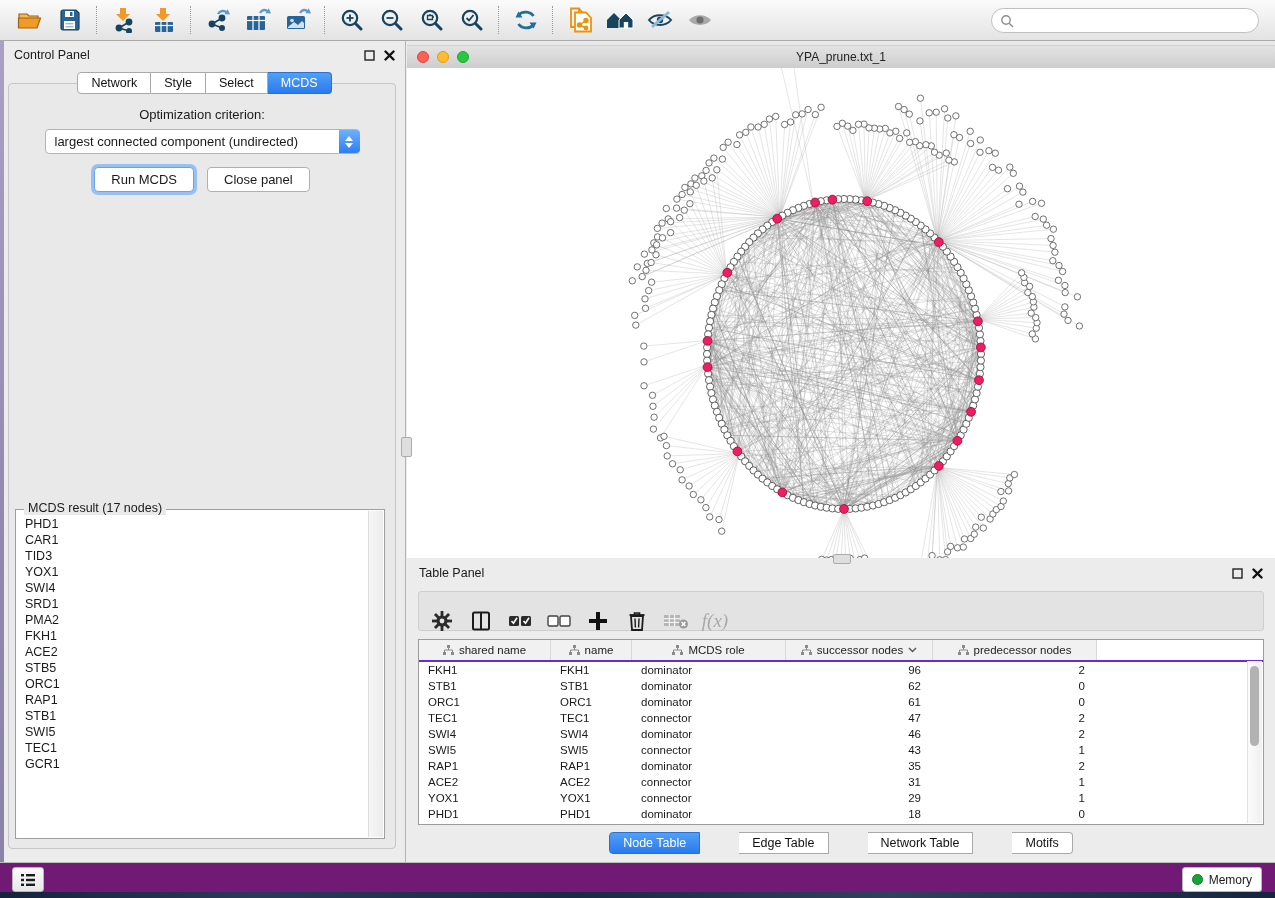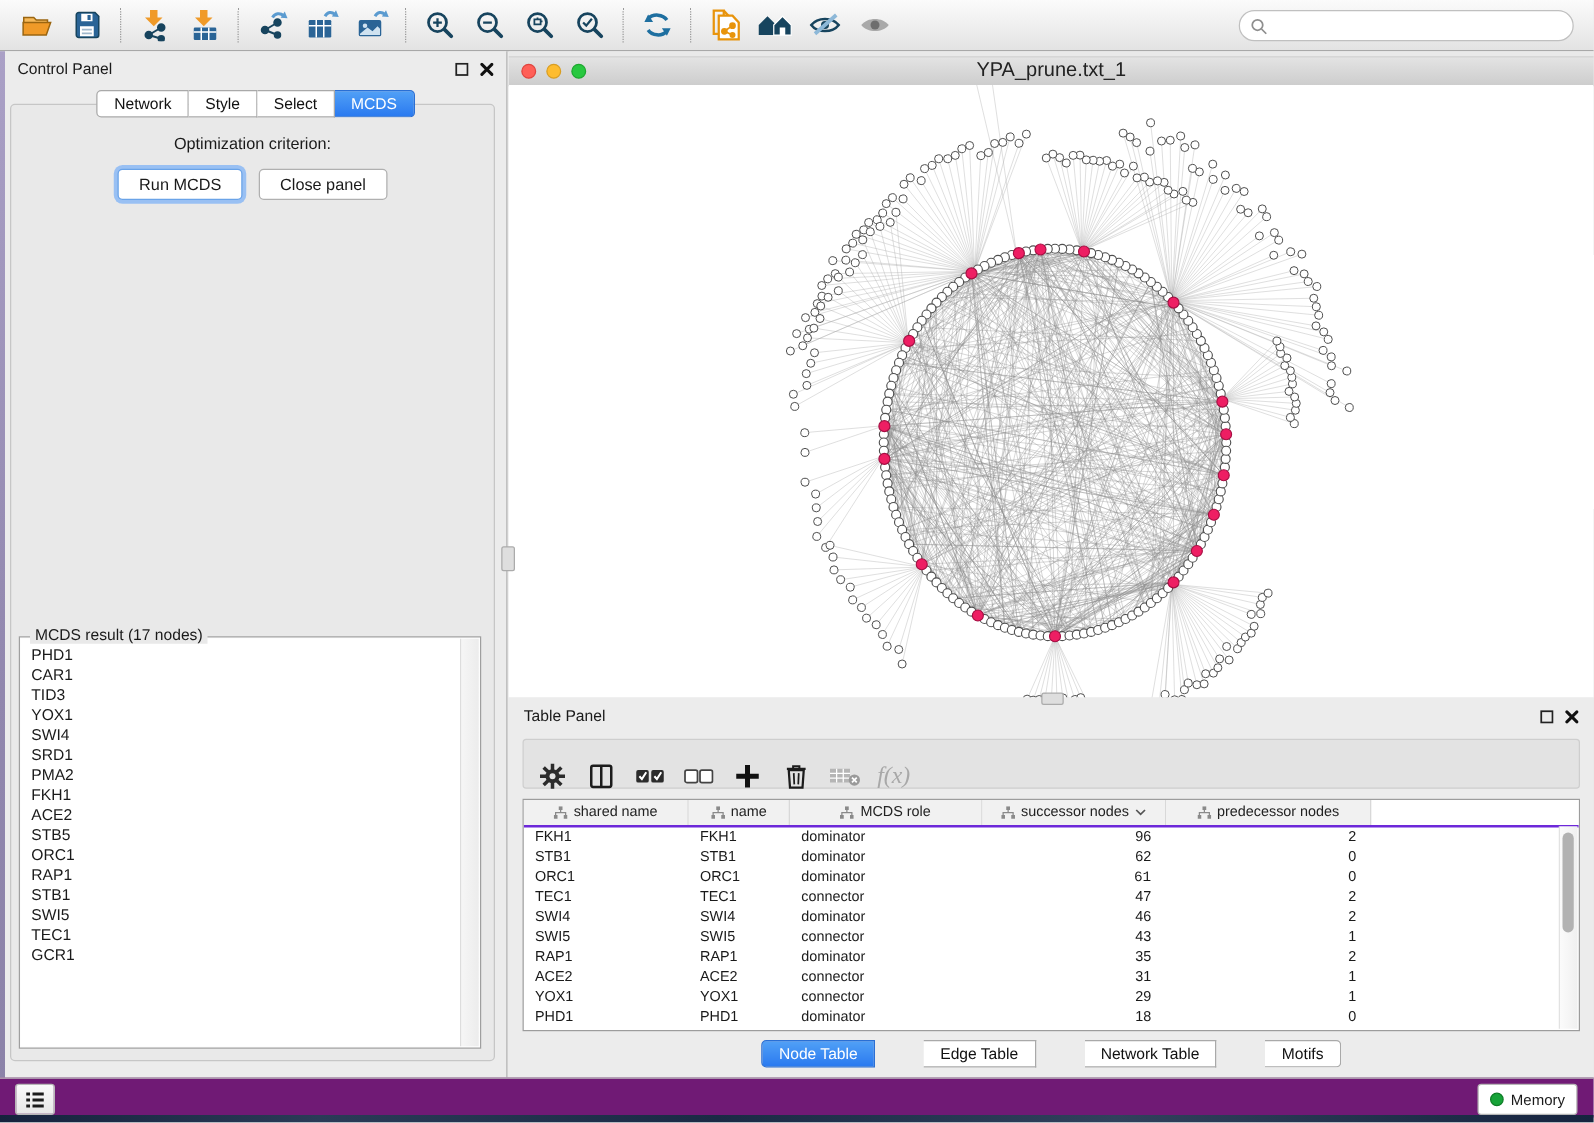--- a/index.html
+++ b/index.html
@@ -57,21 +57,21 @@
   #mcds-list{position:absolute;left:1px;right:15px;top:6px;bottom:1px;overflow:hidden;
     font-size:12.5px;}
   .mcds-item{height:16px;line-height:16px;padding-left:8px;}
   #mcds-scroll{position:absolute;top:1px;bottom:1px;right:1px;width:14px;
     background:linear-gradient(90deg,#f6f6f6,#ececec);border-left:1px solid #ddd;}
   
   #right-pane{position:absolute;left:407px;top:41px;right:0;height:821px;background:#e9e9e9;}
   #net-window{position:absolute;left:0;top:4px;right:0;height:513px;}
   #net-titlebar{height:22px;background:linear-gradient(#e3e3e3,#cdcdcd);
     border-top:1px solid #cfcfcf;border-bottom:1px solid #9e9e9e;position:relative;
-    display:flex;align-items:center;justify-content:center;font-size:16px;color:#222;}
+    display:flex;align-items:center;justify-content:center;font-size:12px;color:#222;}
   #traffic{position:absolute;left:10px;top:5px;display:flex;gap:8px;}
   .tl{width:12px;height:12px;border-radius:50%;}
   .tl.r{background:#ff5f57;border:1px solid #e0443e;box-sizing:border-box;}
   .tl.y{background:#febc2e;border:1px solid #d99e22;box-sizing:border-box;}
   .tl.g{background:#28c840;border:1px solid #1da82f;box-sizing:border-box;}
   #net-view{position:absolute;left:0;right:0;top:23px;bottom:0;background:#fff;}
   #net-svg{display:block;width:100%;height:100%;}
   .v-splitter-handle{position:absolute;left:-6px;top:396px;width:9px;height:18px;
     background:#dedede;border:1px solid #ababab;border-radius:2px;z-index:5;}
   .h-splitter-handle{position:absolute;left:50%;top:513px;width:16px;height:8px;margin-left:-8px;
@@ -290,20 +290,27 @@
     </span>
   </div>
   <div id="cp-tabs">
       <div class="seg-tab">Network</div>
       <div class="seg-tab">Style</div>
       <div class="seg-tab">Select</div>
       <div class="seg-tab active">MCDS</div>
     </div>
   <div id="cp-content">
     <div id="opt-label">Optimization criterion:</div>
+    <div id="opt-select">
+      <span class="val">largest connected component (undirected)</span>
+      <span class="stepper">
+          <span class="stp-up"></span>
+          <span class="stp-dn"></span>
+        </span>
+    </div>
     <div id="cp-buttons">
       <div class="cbtn focus">Run MCDS</div>
       <div class="cbtn">Close panel</div>
     </div>
     <div id="mcds-fieldset">
       <div id="mcds-legend">MCDS result (17 nodes)</div>
       <div id="mcds-list">
           <div class="mcds-item">PHD1</div>
           <div class="mcds-item">CAR1</div>
           <div class="mcds-item">TID3</div>
@@ -858,21 +865,21 @@
             <div class="td" style="width: 132px;">STB1</div>
             <div class="td" style="width: 81px;">STB1</div>
             <div class="td" style="width: 154px;">dominator</div>
             <div class="td num" style="width: 147px;">62</div>
             <div class="td num" style="width: 164px;">0</div>
           </div>
           <div class="trow">
             <div class="td" style="width: 132px;">ORC1</div>
             <div class="td" style="width: 81px;">ORC1</div>
             <div class="td" style="width: 154px;">dominator</div>
-            <div class="td num" style="width: 147px; font-family: Liberation Mono, monospace;">61</div>
+            <div class="td num" style="width: 147px;">61</div>
             <div class="td num" style="width: 164px;">0</div>
           </div>
           <div class="trow">
             <div class="td" style="width: 132px;">TEC1</div>
             <div class="td" style="width: 81px;">TEC1</div>
             <div class="td" style="width: 154px;">connector</div>
             <div class="td num" style="width: 147px;">47</div>
             <div class="td num" style="width: 164px;">2</div>
           </div>
           <div class="trow">

